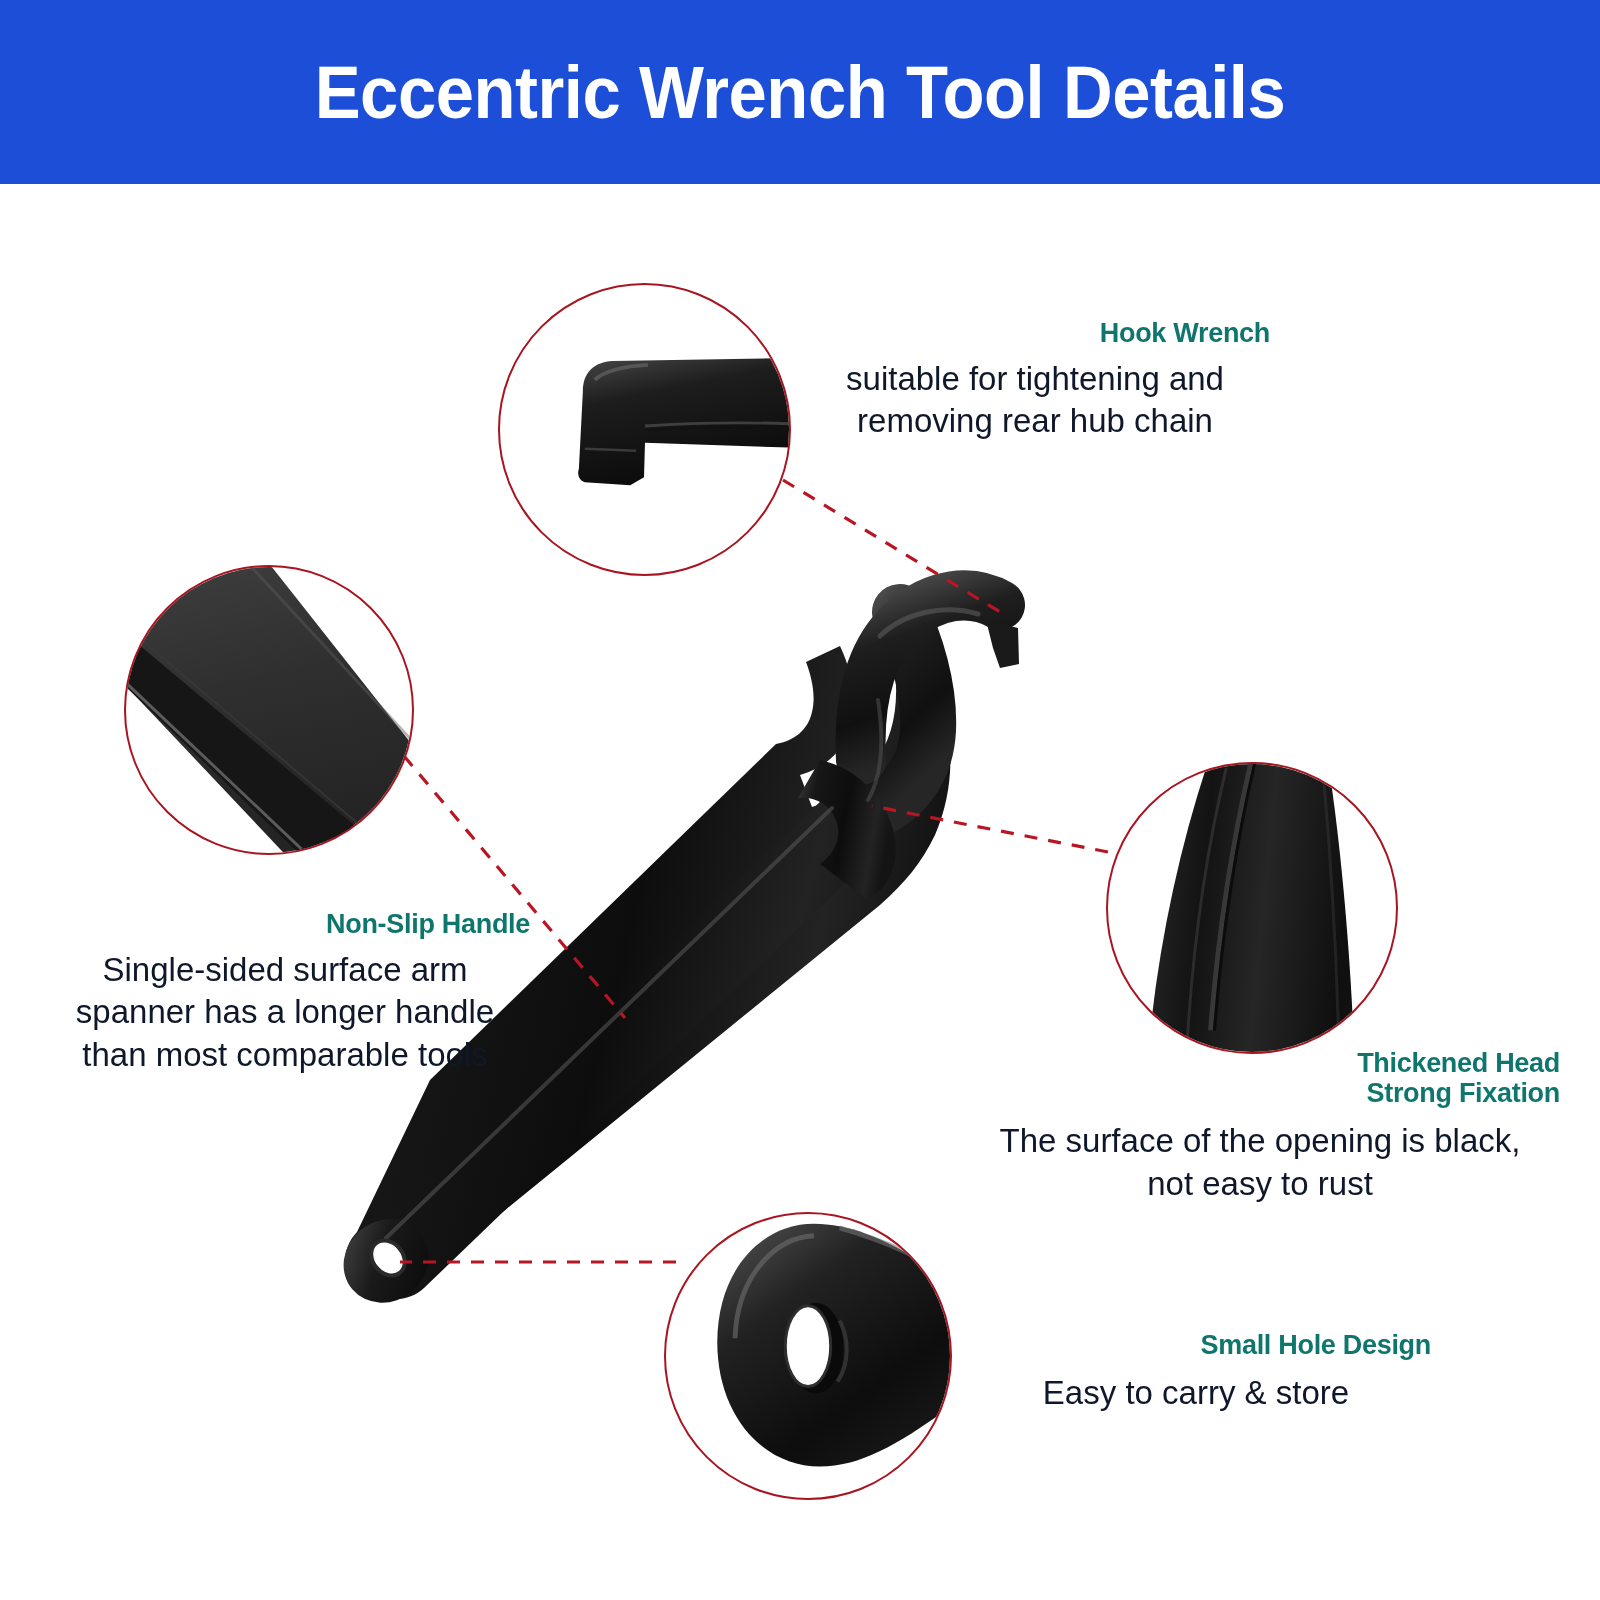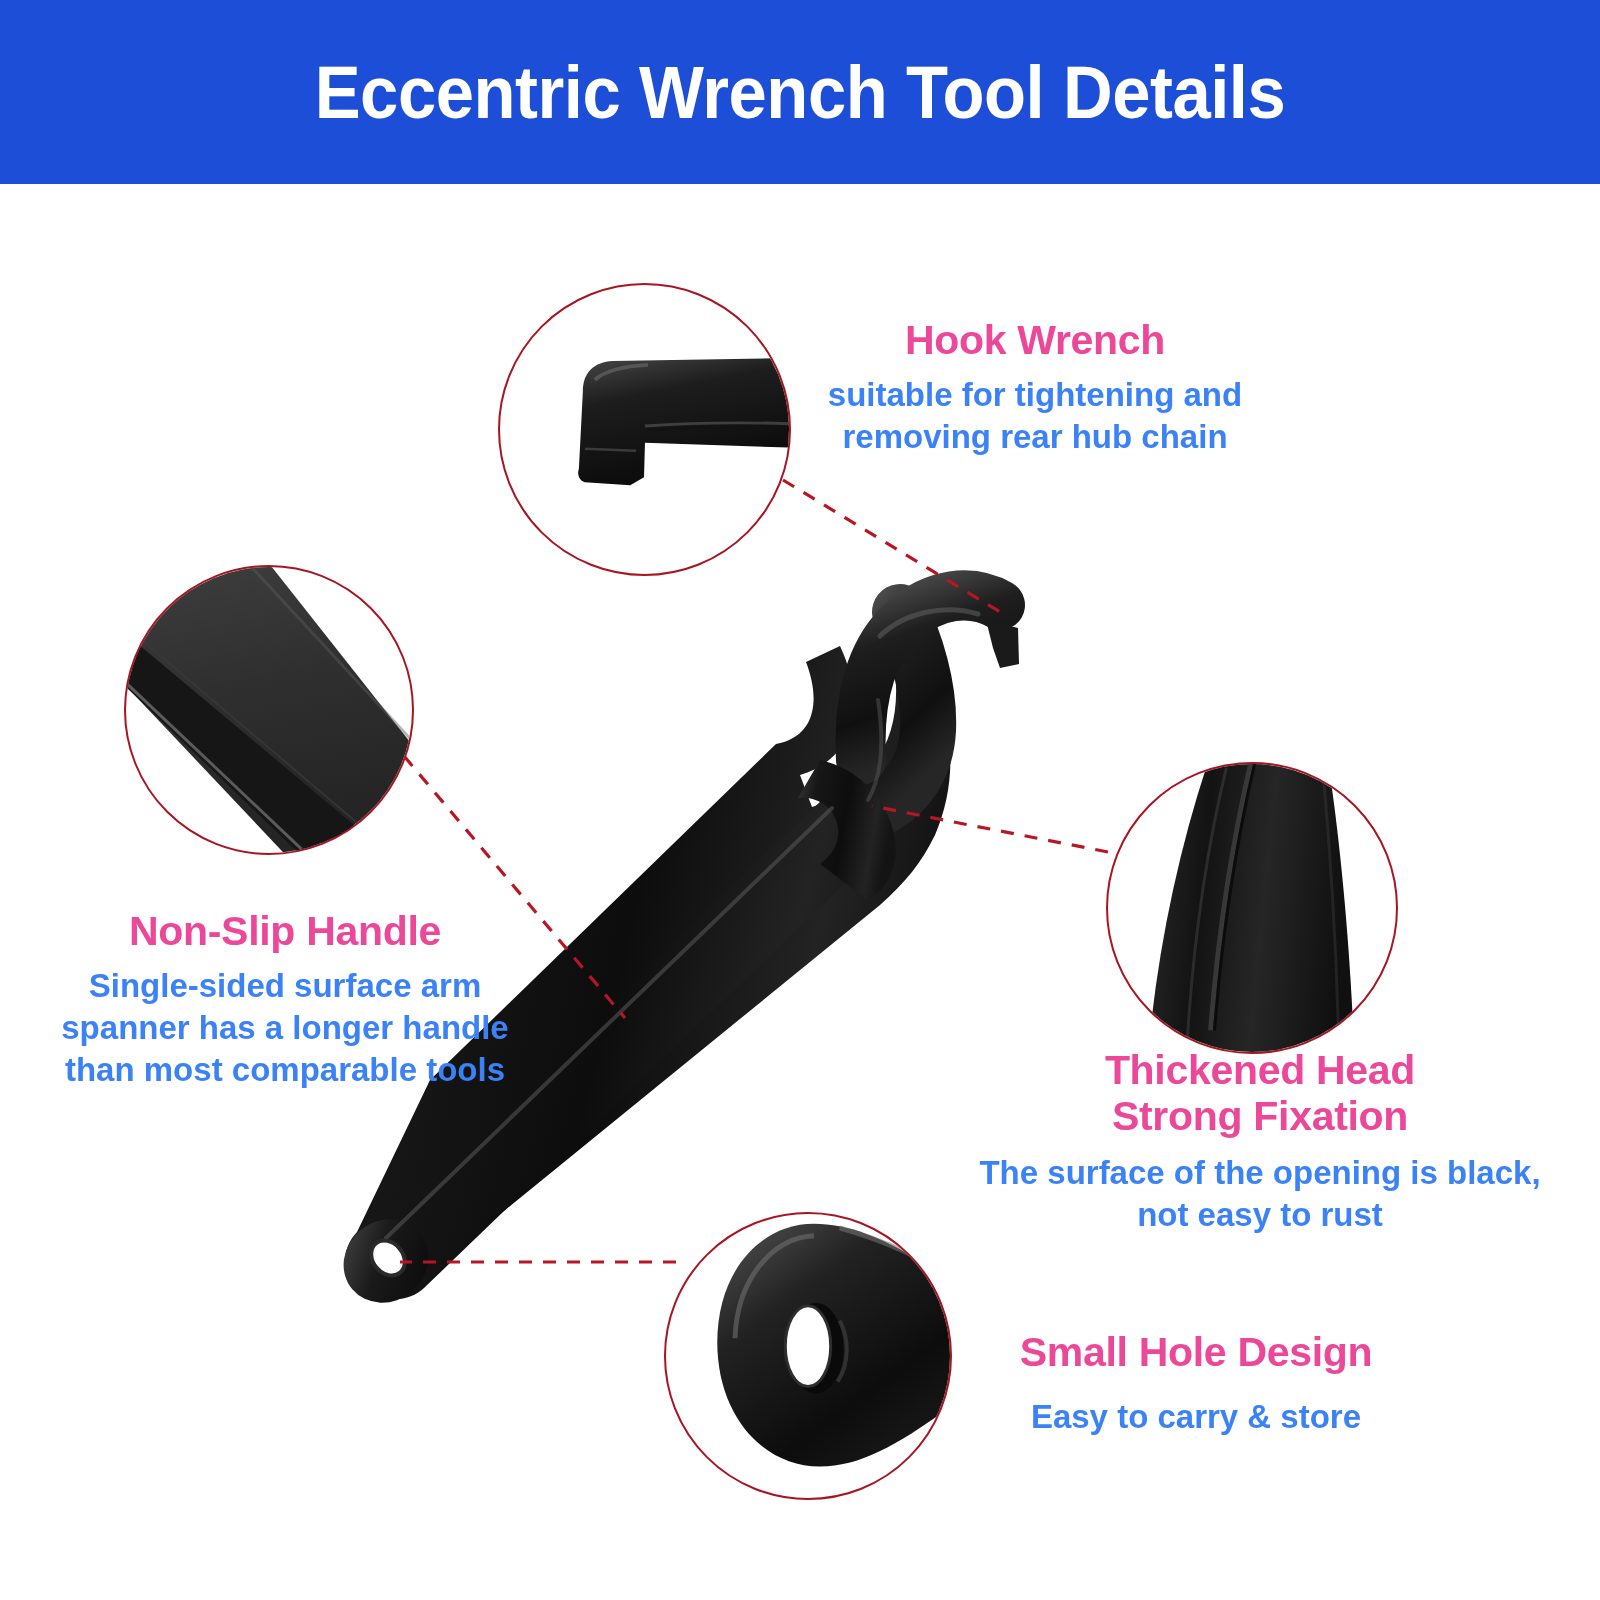--- a/index.html
+++ b/index.html
@@ -37,31 +37,32 @@
     background:#fff;
     box-sizing:border-box;
   }
   .bubble .photo{position:absolute;left:0;top:0;width:100%;height:100%;}
 
   
   svg.leaders{position:absolute;left:0;top:0;width:1600px;height:1600px;pointer-events:none;}
 
   
   .callout-head{
-    color:#ec4899;
+    color:#0f766e;
     font-weight:bold;
-    font-size:41px;
+    font-size:27px;
     line-height:1.12;
     letter-spacing:-0.3px;
+    text-align:right;
   }
   .callout-body{
-    color:#3b82f6;
+    color:#0f172a;
     font-size:33px;
     line-height:1.28;
-    font-weight:bold;
+    font-weight:normal;
   }
   .txt{position:absolute;}
 
   #t-hook{left:800px;top:318px;width:470px;text-align:center;}
   #t-handle{left:40px;top:866px;width:490px;text-align:center;margin-top:43px;}
   #t-head{left:960px;top:1048px;width:600px;text-align:center;}
   #t-hole{left:961px;top:1330px;width:470px;text-align:center;}
 
   
   #wrench{position:absolute;left:0;top:0;width:1600px;height:1600px;}
@@ -255,18 +256,18 @@
       <div>Strong Fixation</div>
     </div>
     <div class="callout-body" style="margin-top:12px;">
       <div>The surface of the opening is black,</div>
       <div>not easy to rust</div>
     </div>
   </div>
 
   <div class="txt" id="t-hole">
     <div class="callout-head">Small Hole Design</div>
-    <div class="callout-body" style="margin-top:20px;">
+    <div class="callout-body" style="margin-top:12px;">
       <div>Easy to carry &amp; store</div>
     </div>
   </div>
 
 </div>
 
 </body></html>

